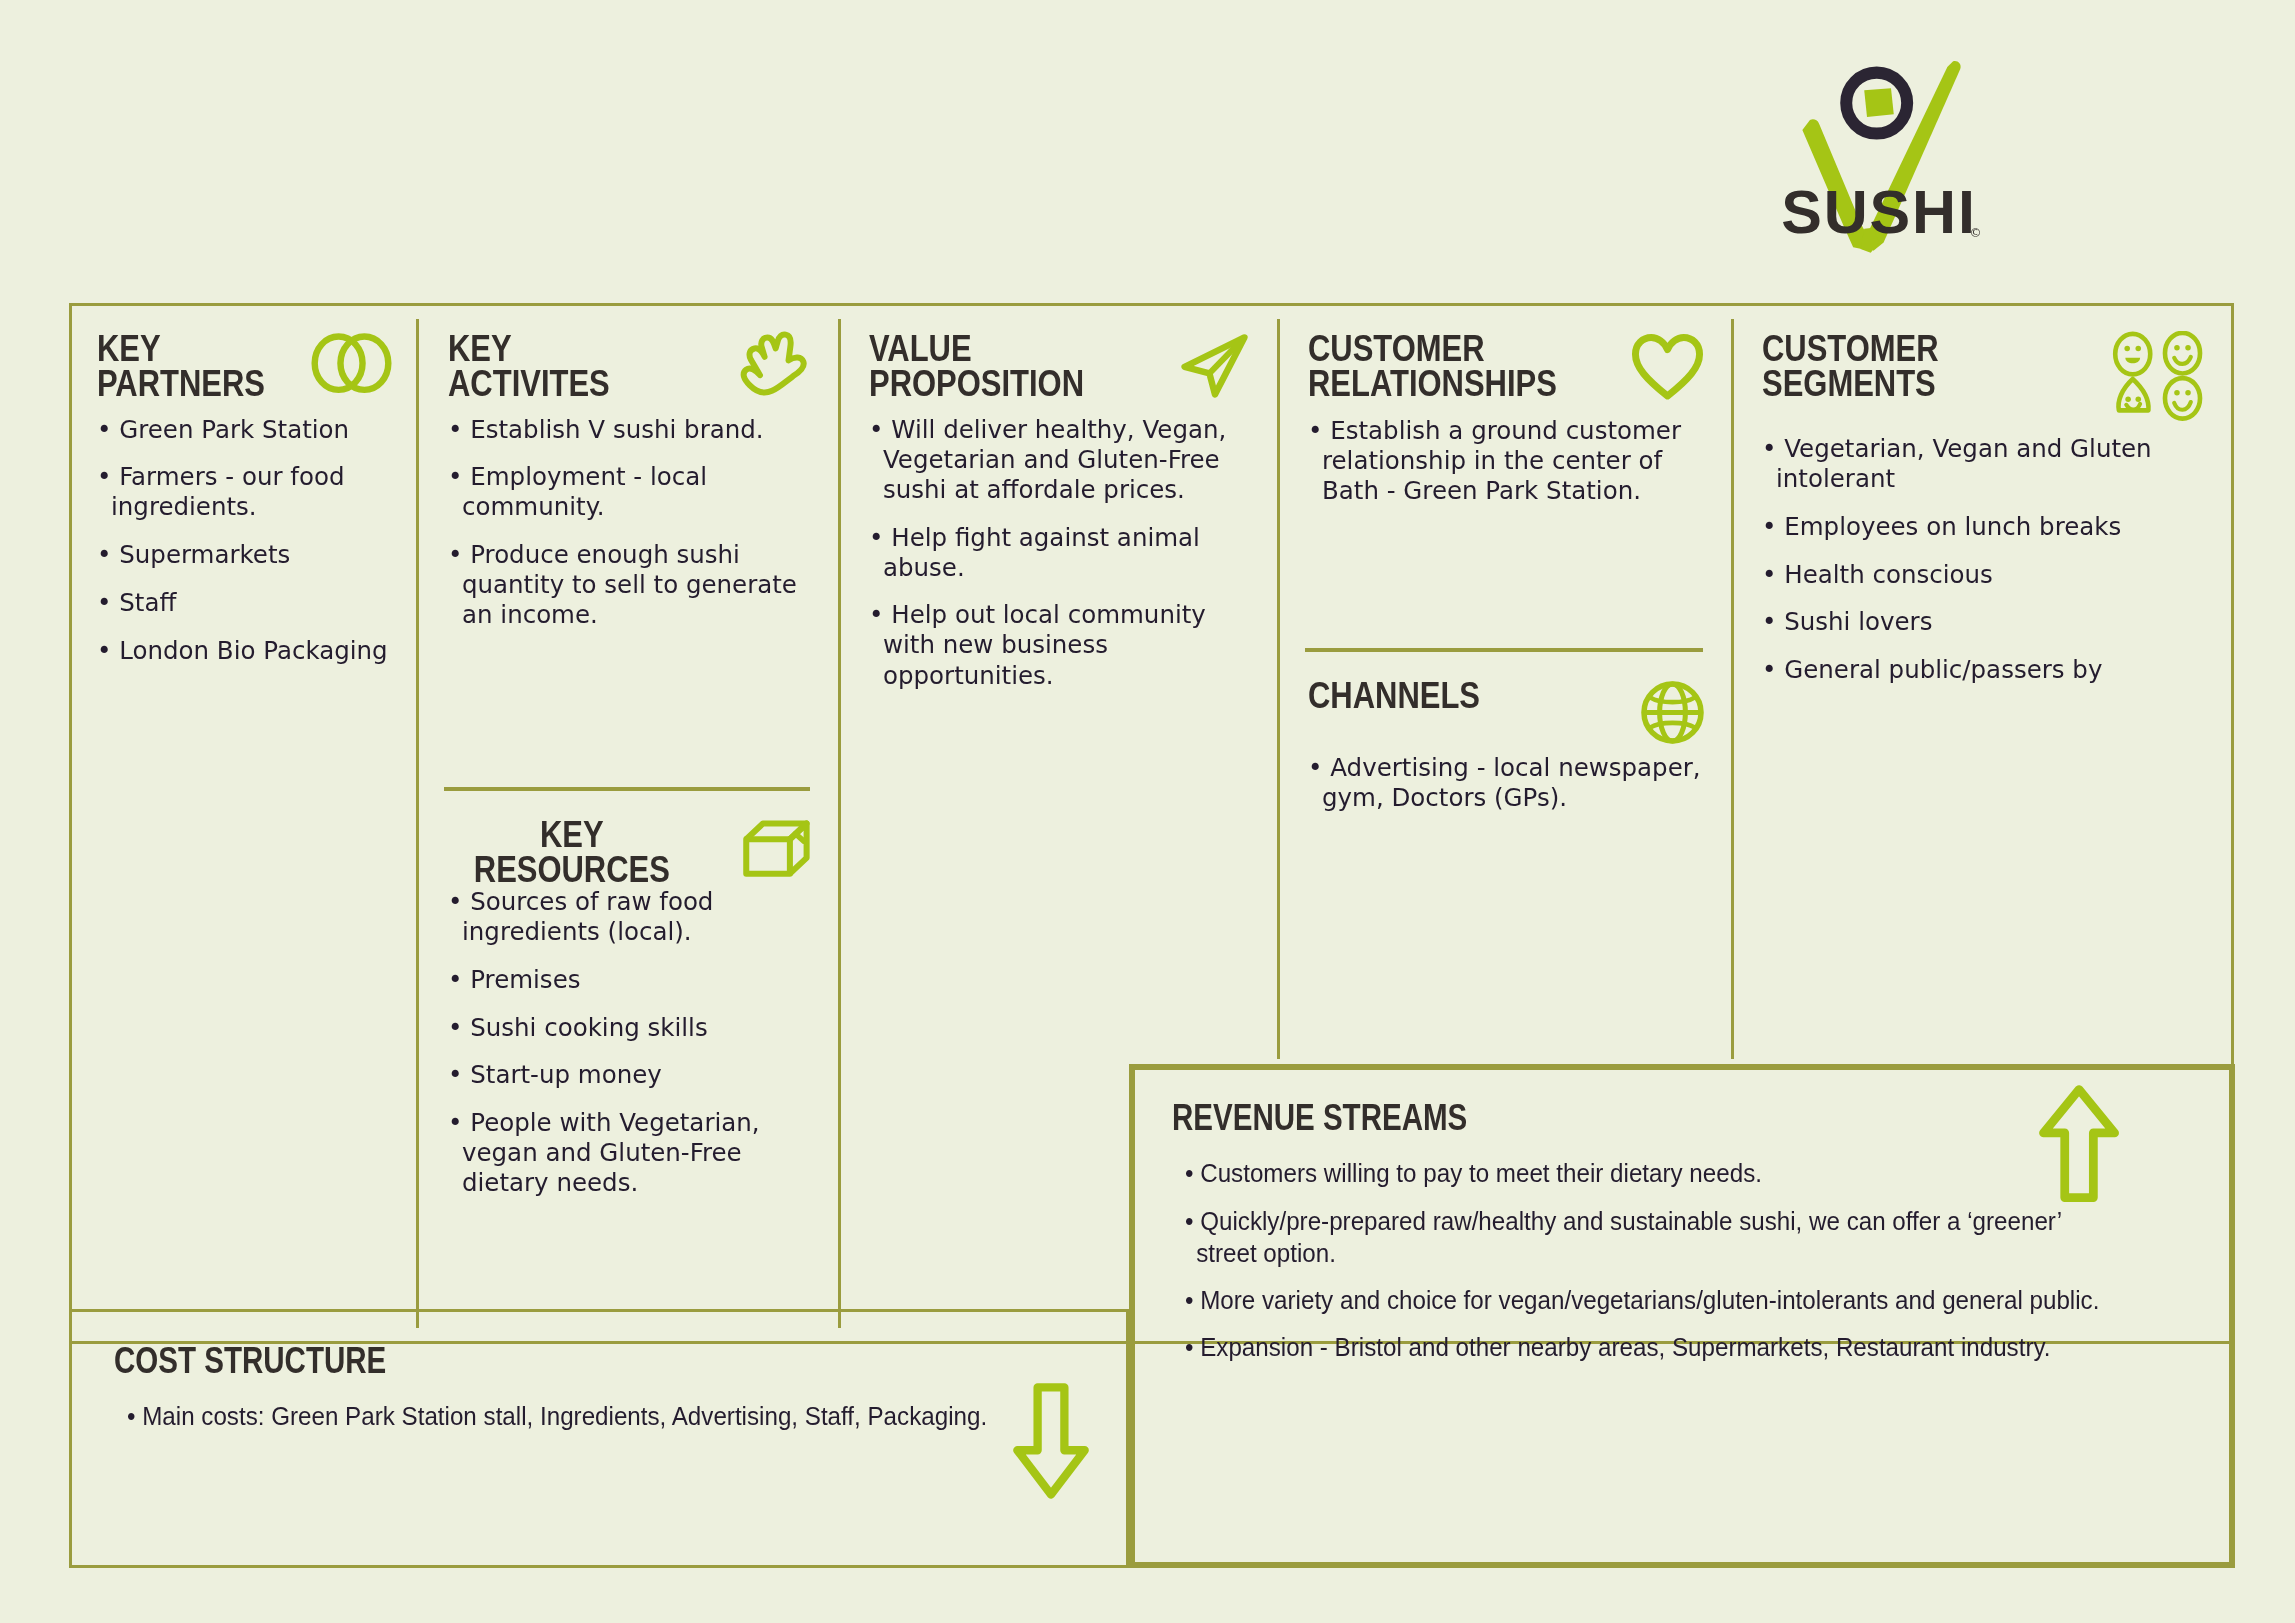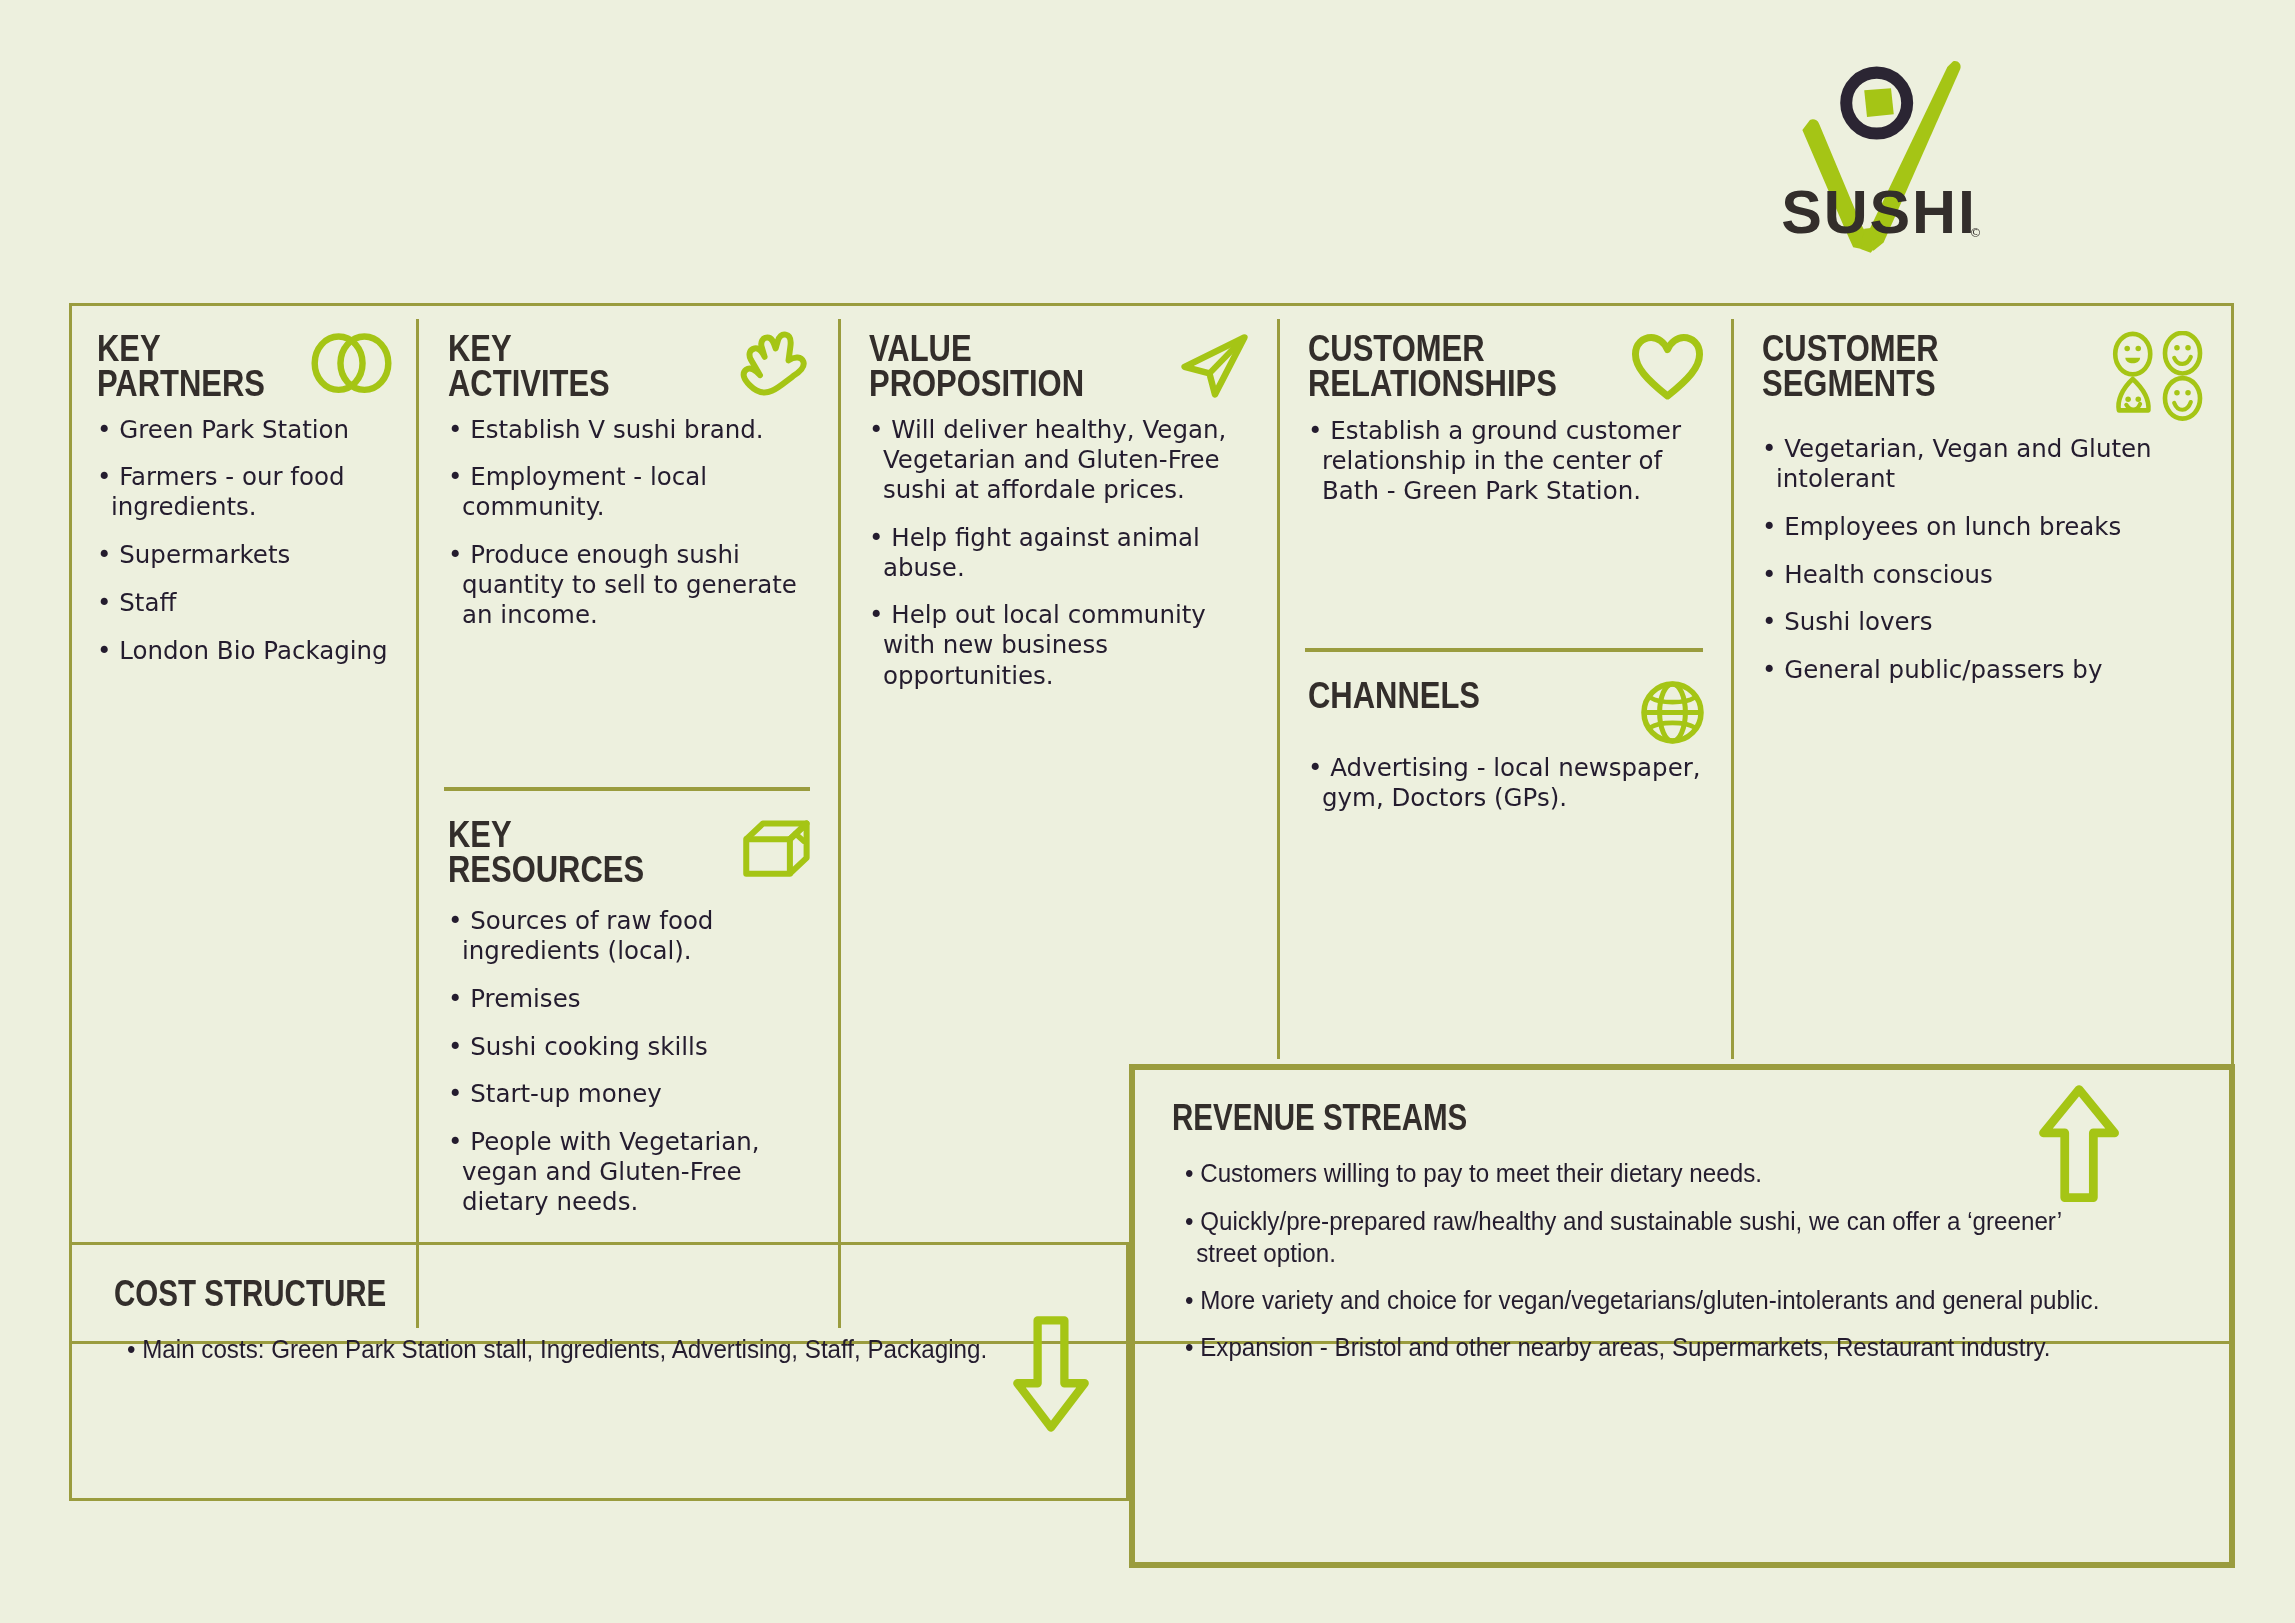--- a/index.html
+++ b/index.html
@@ -79,21 +79,21 @@
     line-height:1.23;
     color:#241C2E;
     margin-bottom:17.6px;
     text-indent:-14px;
     padding-left:14px;
   }
   ul.bullets li::before{content:"• ";}
 
   
   .cost-box{
-    position:absolute;left:69px;top:1242px;width:1060px;height:259px;
+    position:absolute;left:69px;top:1309px;width:1060px;height:259px;
     border:3.2px solid #9A9C3E;box-sizing:border-box;
     padding:28px 32px 0 42px;
   }
   .rev-box{
     position:absolute;left:1129px;top:1064px;width:1106px;height:504px;
     border:6px solid #9A9C3E;box-sizing:border-box;
     padding:27px 32px 0 37px;
   }
   .cond-title{
     font-family:"Liberation Sans Narrow","Liberation Sans",sans-serif;
@@ -177,21 +177,21 @@
     <ul class="bullets">
       <li>Establish V sushi brand.</li>
       <li>Employment - local community.</li>
       <li>Produce enough sushi quantity to sell to generate an income.</li>
     </ul>
   </div>
 
   <div class="hdivider" style="left:444px;top:787px;width:366px;"></div>
 
   <div class="col" style="left:420px;top:812px;width:418px;padding-top:4.6px;">
-    <div class="sec-head" style="min-height:56px;margin-bottom:19px;">
+    <div class="sec-head" style="min-height:56px;margin-bottom:0;text-align:center;">
       <div class="sec-title">KEY RESOURCES</div>
       <div class="sec-icon">
         <svg width="79" height="65" viewBox="0 0 170 140">
           <path d="M22 48 L22 122 L116 122 L116 48 Z" fill="none" stroke="#A5C515" stroke-width="13" stroke-linejoin="round"></path>
           <path d="M22 48 L58 14 L152 14 L116 48" fill="none" stroke="#A5C515" stroke-width="13" stroke-linejoin="round"></path>
           <path d="M116 48 L152 14 L152 88 L116 122" fill="none" stroke="#A5C515" stroke-width="13" stroke-linejoin="round"></path>
           <path d="M128 36 L146 52" fill="none" stroke="#A5C515" stroke-width="12" stroke-linecap="round"></path>
         </svg>
       </div>
     </div>

